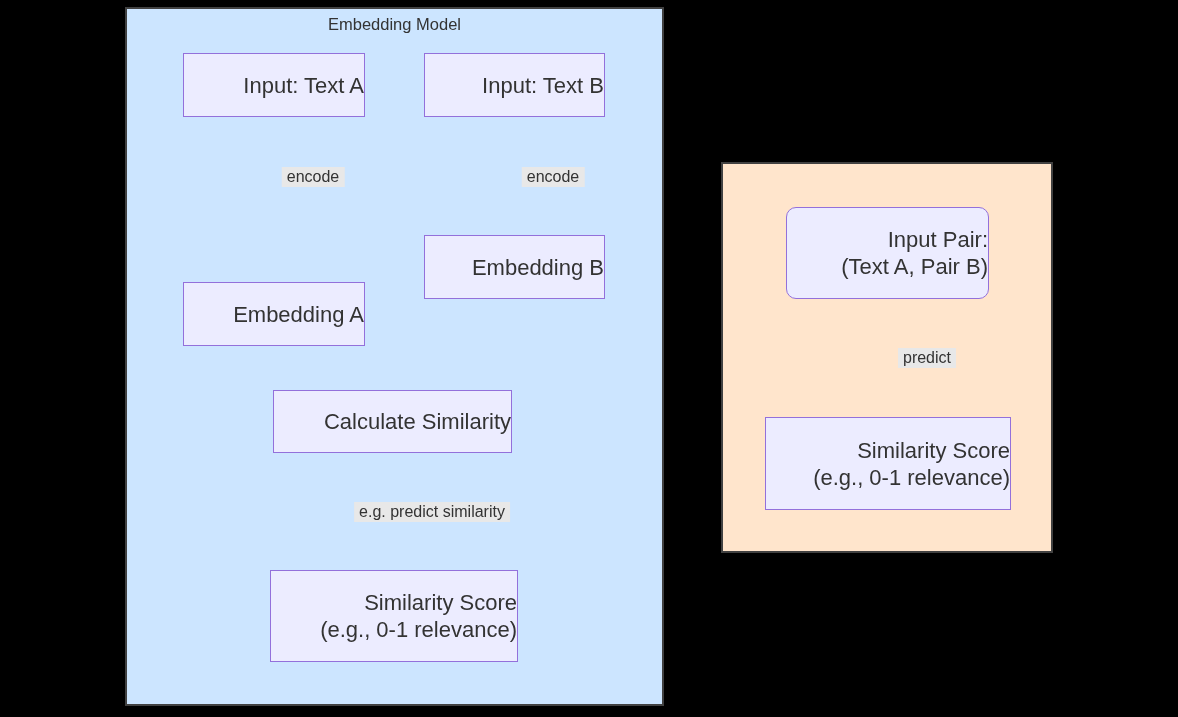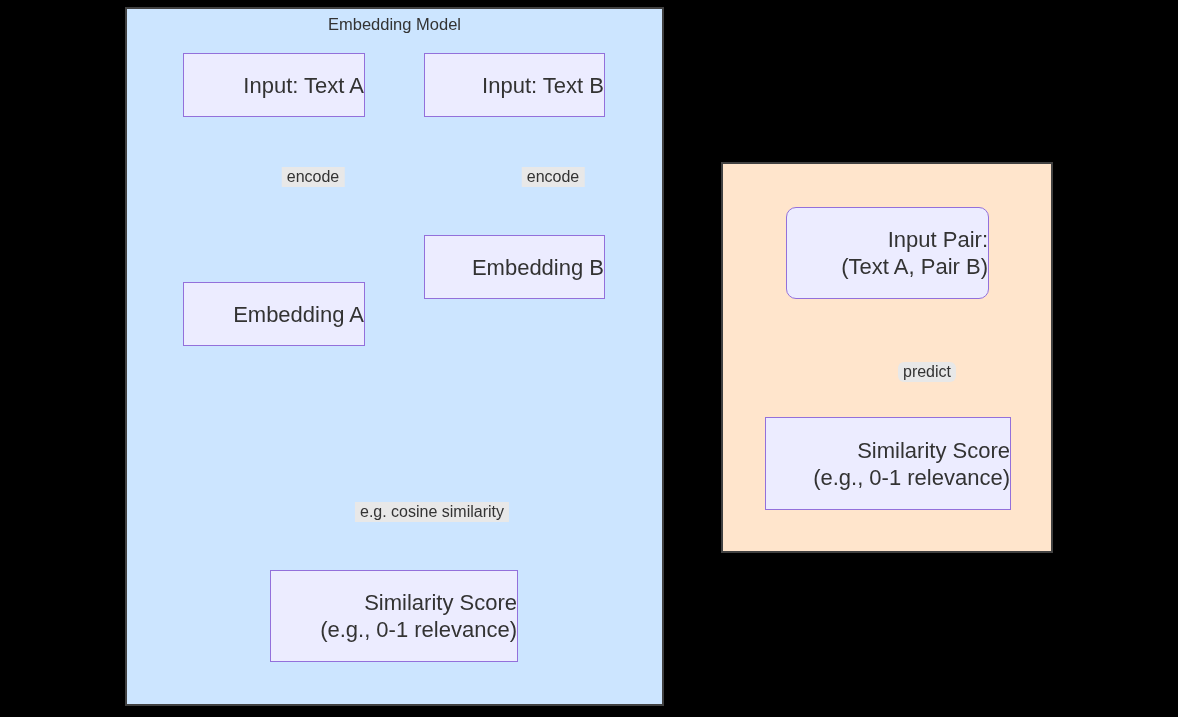--- a/index.html
+++ b/index.html
@@ -95,37 +95,40 @@
     <div class="edge-label" style="left:147px;top:168px;">encode</div>
     <div class="edge-label" style="left:387px;top:168px;">encode</div>
 
     <div class="node" style="left:56px;top:226px;width:182px;height:64px;margin-top:47px;">
       <span>Embedding A</span>
     </div>
     <div class="node" style="left:297px;top:226px;width:181px;height:64px;">
       <span>Embedding B</span>
     </div>
 
+    <div class="node" style="left:146px;top:381px;width:239px;height:63px;">
+      <span>Calculate Similarity</span>
+    </div>
 
-    <div class="edge-label" style="left:266px;top:503px;">e.g. cosine similarity</div>
+    <div class="edge-label" style="left:266px;top:503px;">e.g. predict similarity</div>
 
     <div class="node" style="left:143px;top:561px;width:248px;height:92px;">
       <span>Similarity Score</span>
       <span>(e.g., 0-1 relevance)</span>
     </div>
   </section>
 
   <section class="subgraph reranker">
 
     <div class="node" style="left:63px;top:43px;width:203px;height:92px;border-radius:10px;">
       <span>Input Pair:</span>
       <span>(Text A, Pair B)</span>
     </div>
 
-    <div class="edge-label" style="left:165px;top:208px;border-radius:6px;">predict</div>
+    <div class="edge-label" style="left:165px;top:194px;">predict</div>
 
     <div class="node" style="left:42px;top:253px;width:246px;height:93px;">
       <span>Similarity Score</span>
       <span>(e.g., 0-1 relevance)</span>
     </div>
   </section>
 
 </div>
 
 </body></html>

